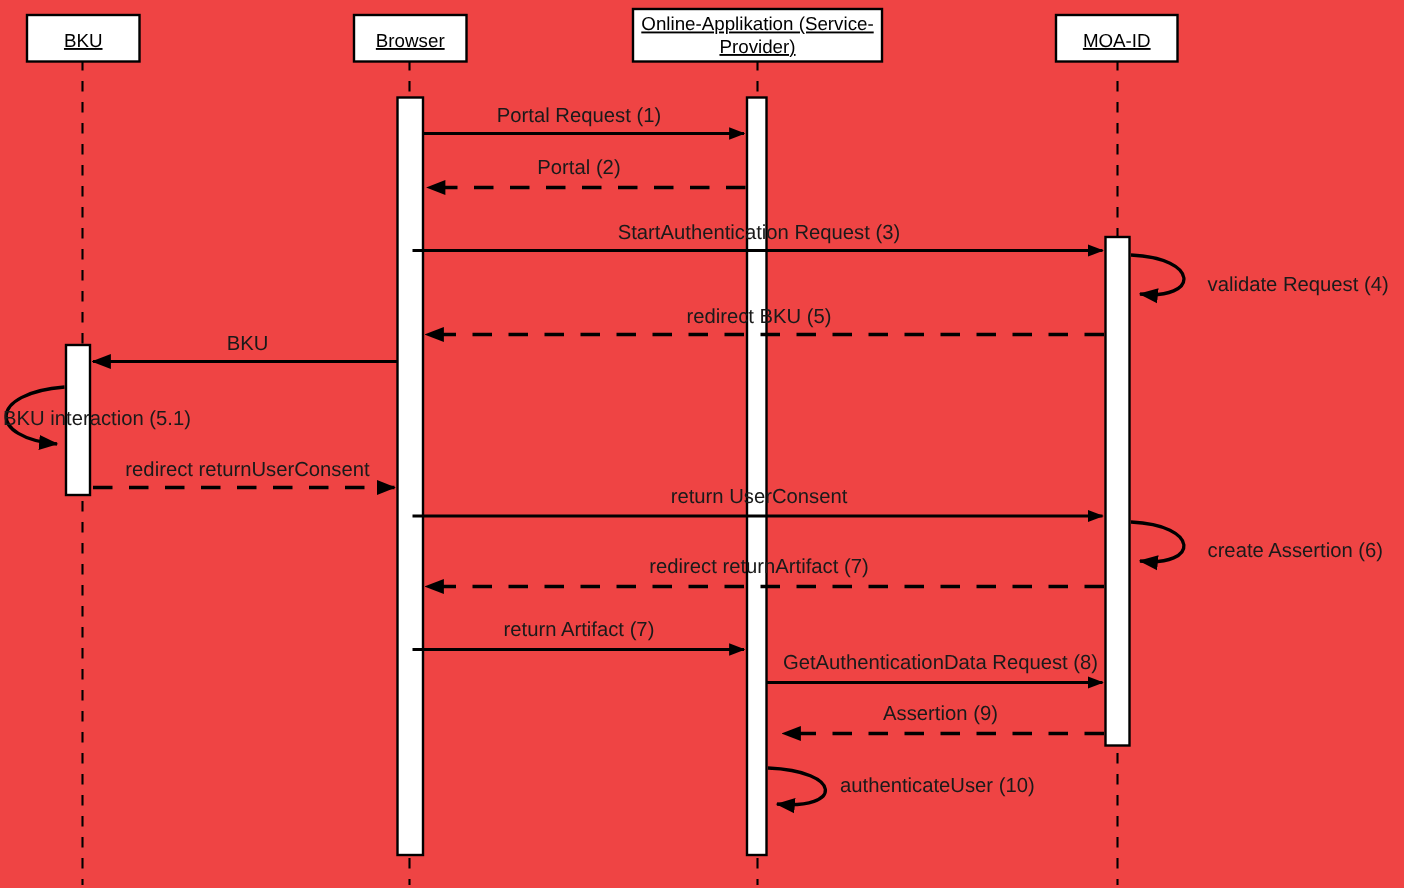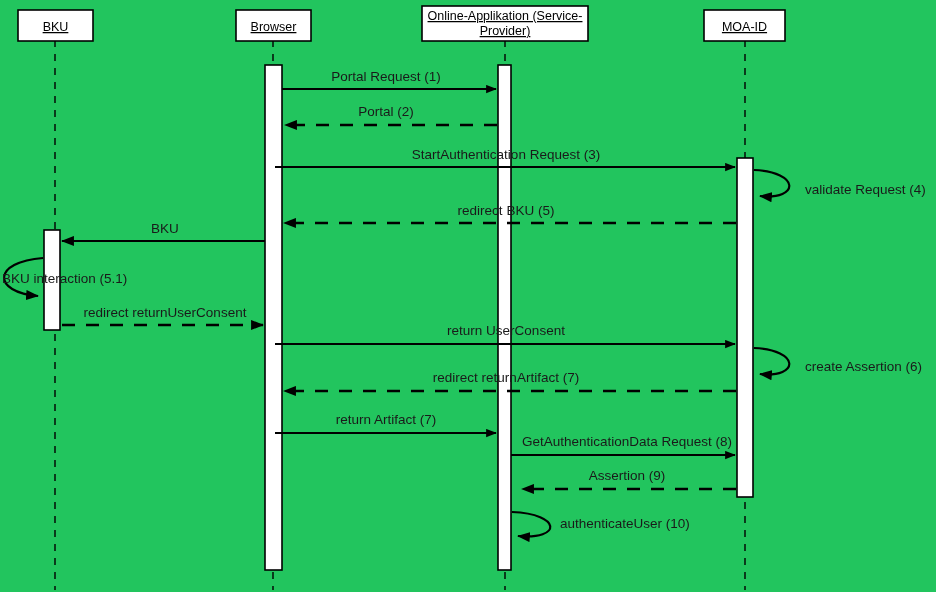--- a/index.html
+++ b/index.html
@@ -11,21 +11,21 @@
   body {
     font-family: "Liberation Sans", sans-serif;
     width: 936px;
     height: 592px;
     overflow: hidden;
   }
   #canvas {
     position: relative;
     width: 936px;
     height: 592px;
-    background: #22c55e;
+    background: #ef4444;
   }
   svg#diagram {
     position: absolute;
     top: 0;
     left: 0;
     width: 936px;
     height: 592px;
   }
   .lifeline-box {
     fill: #ffffff;

